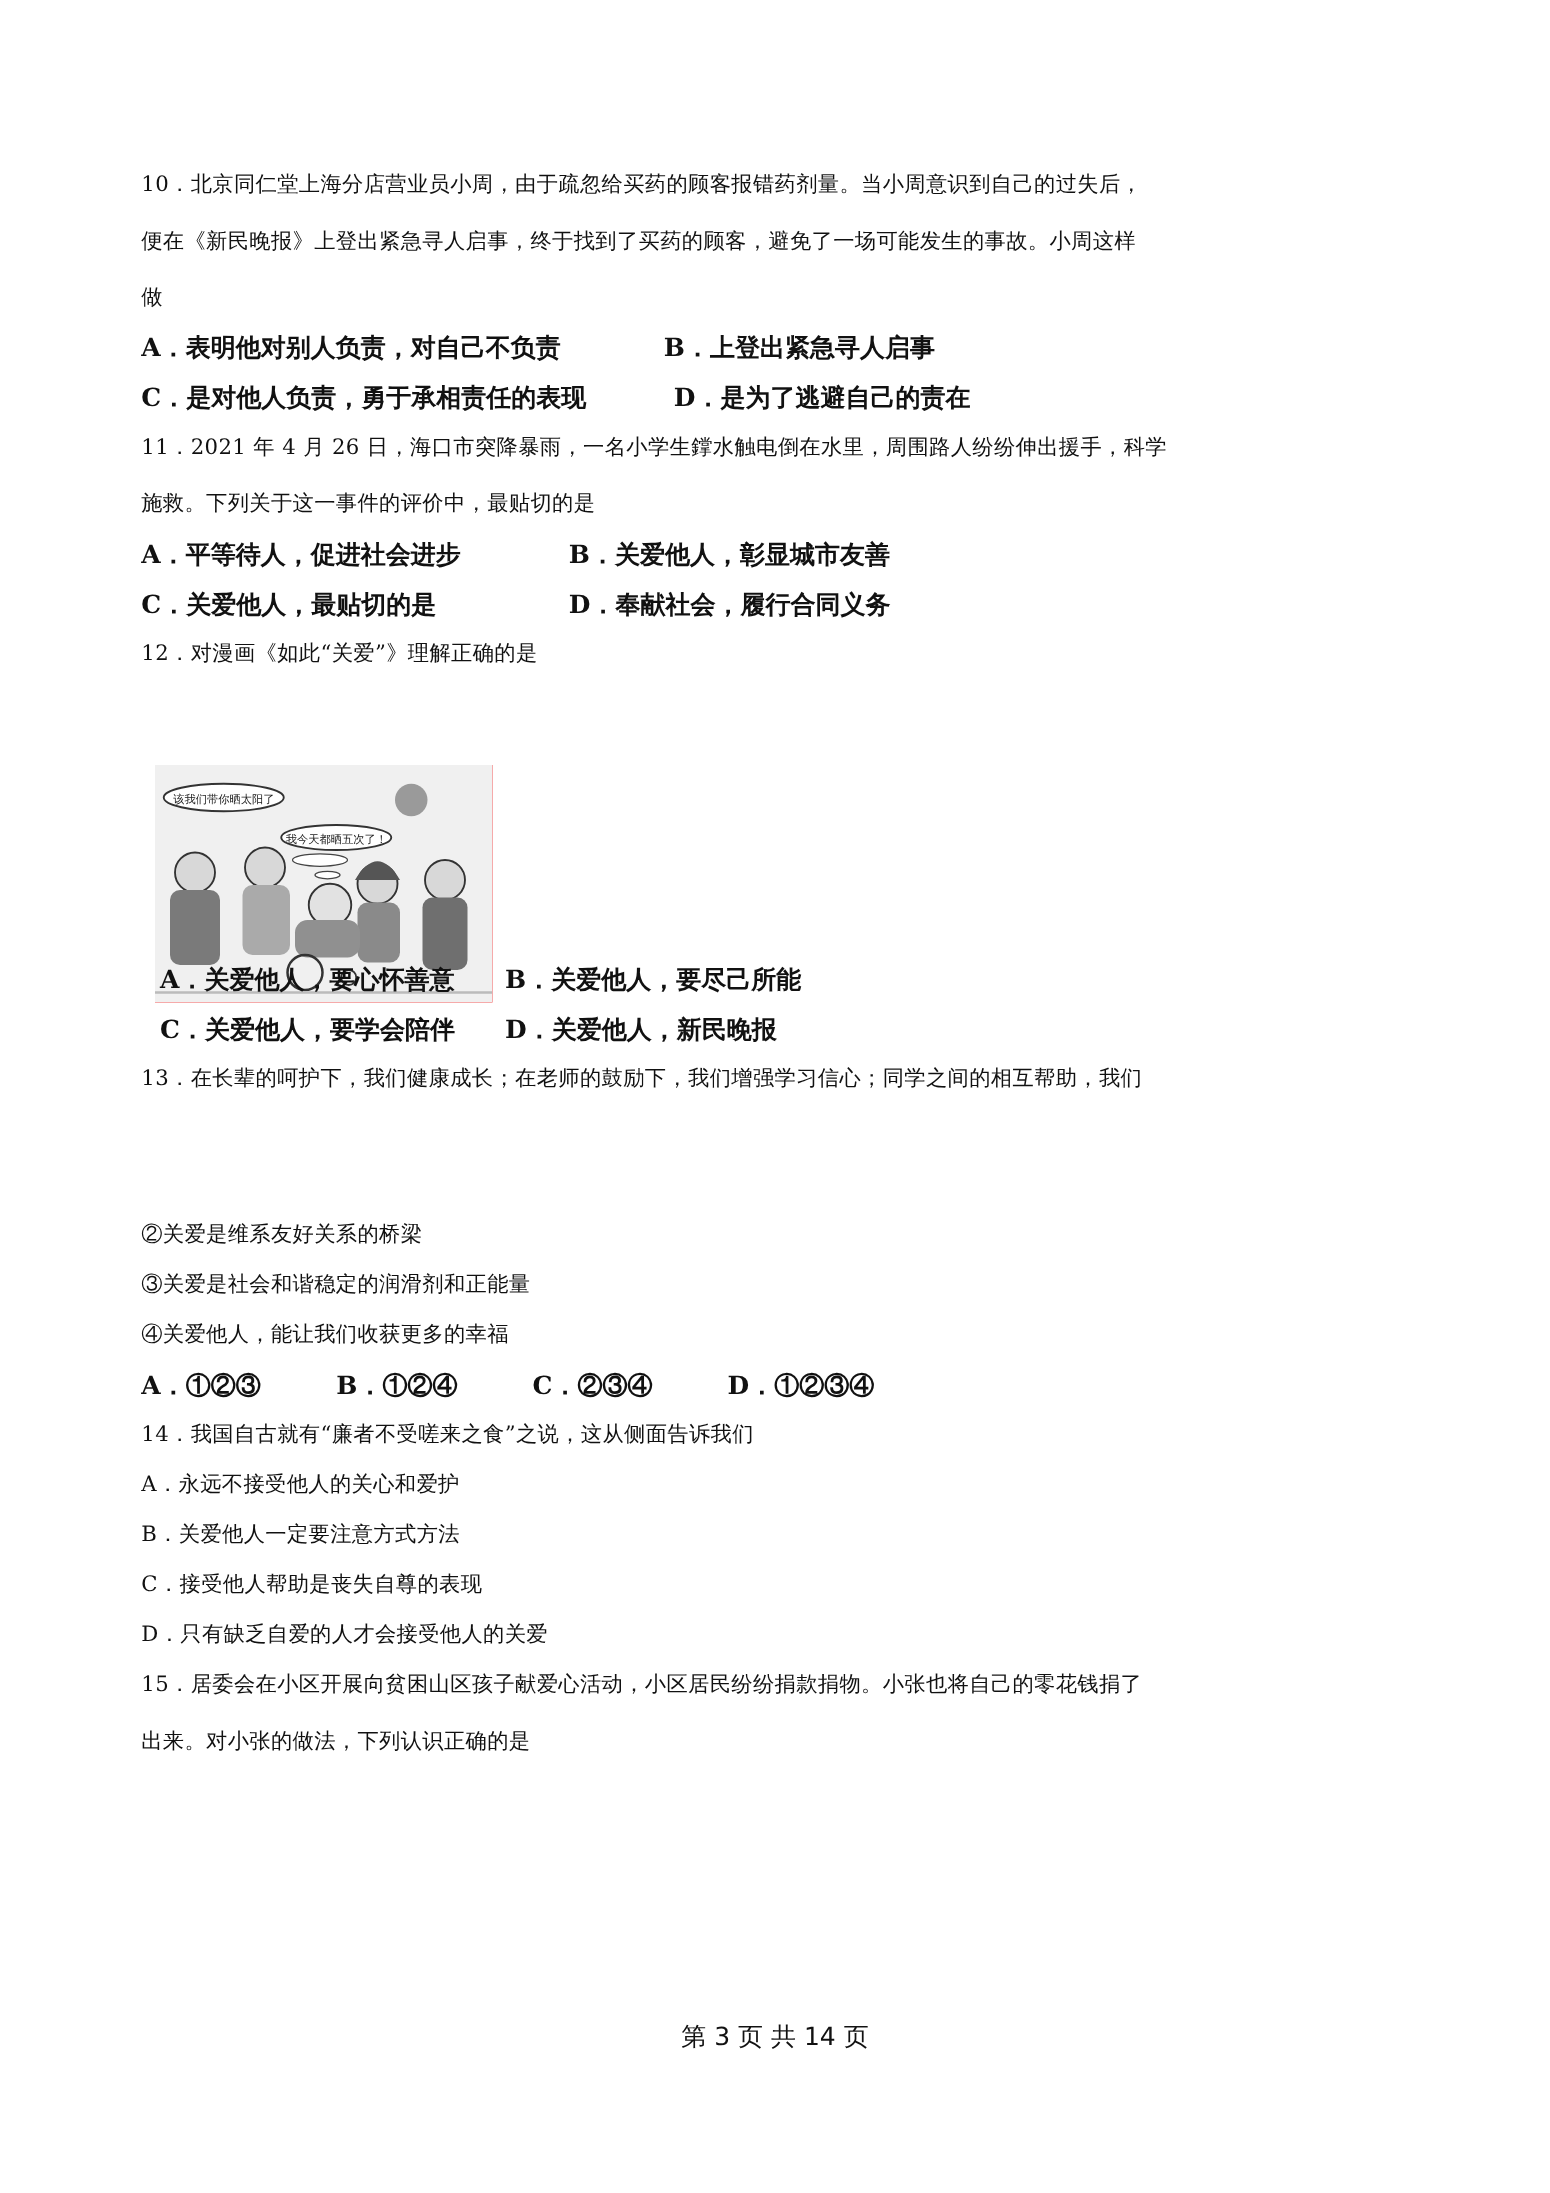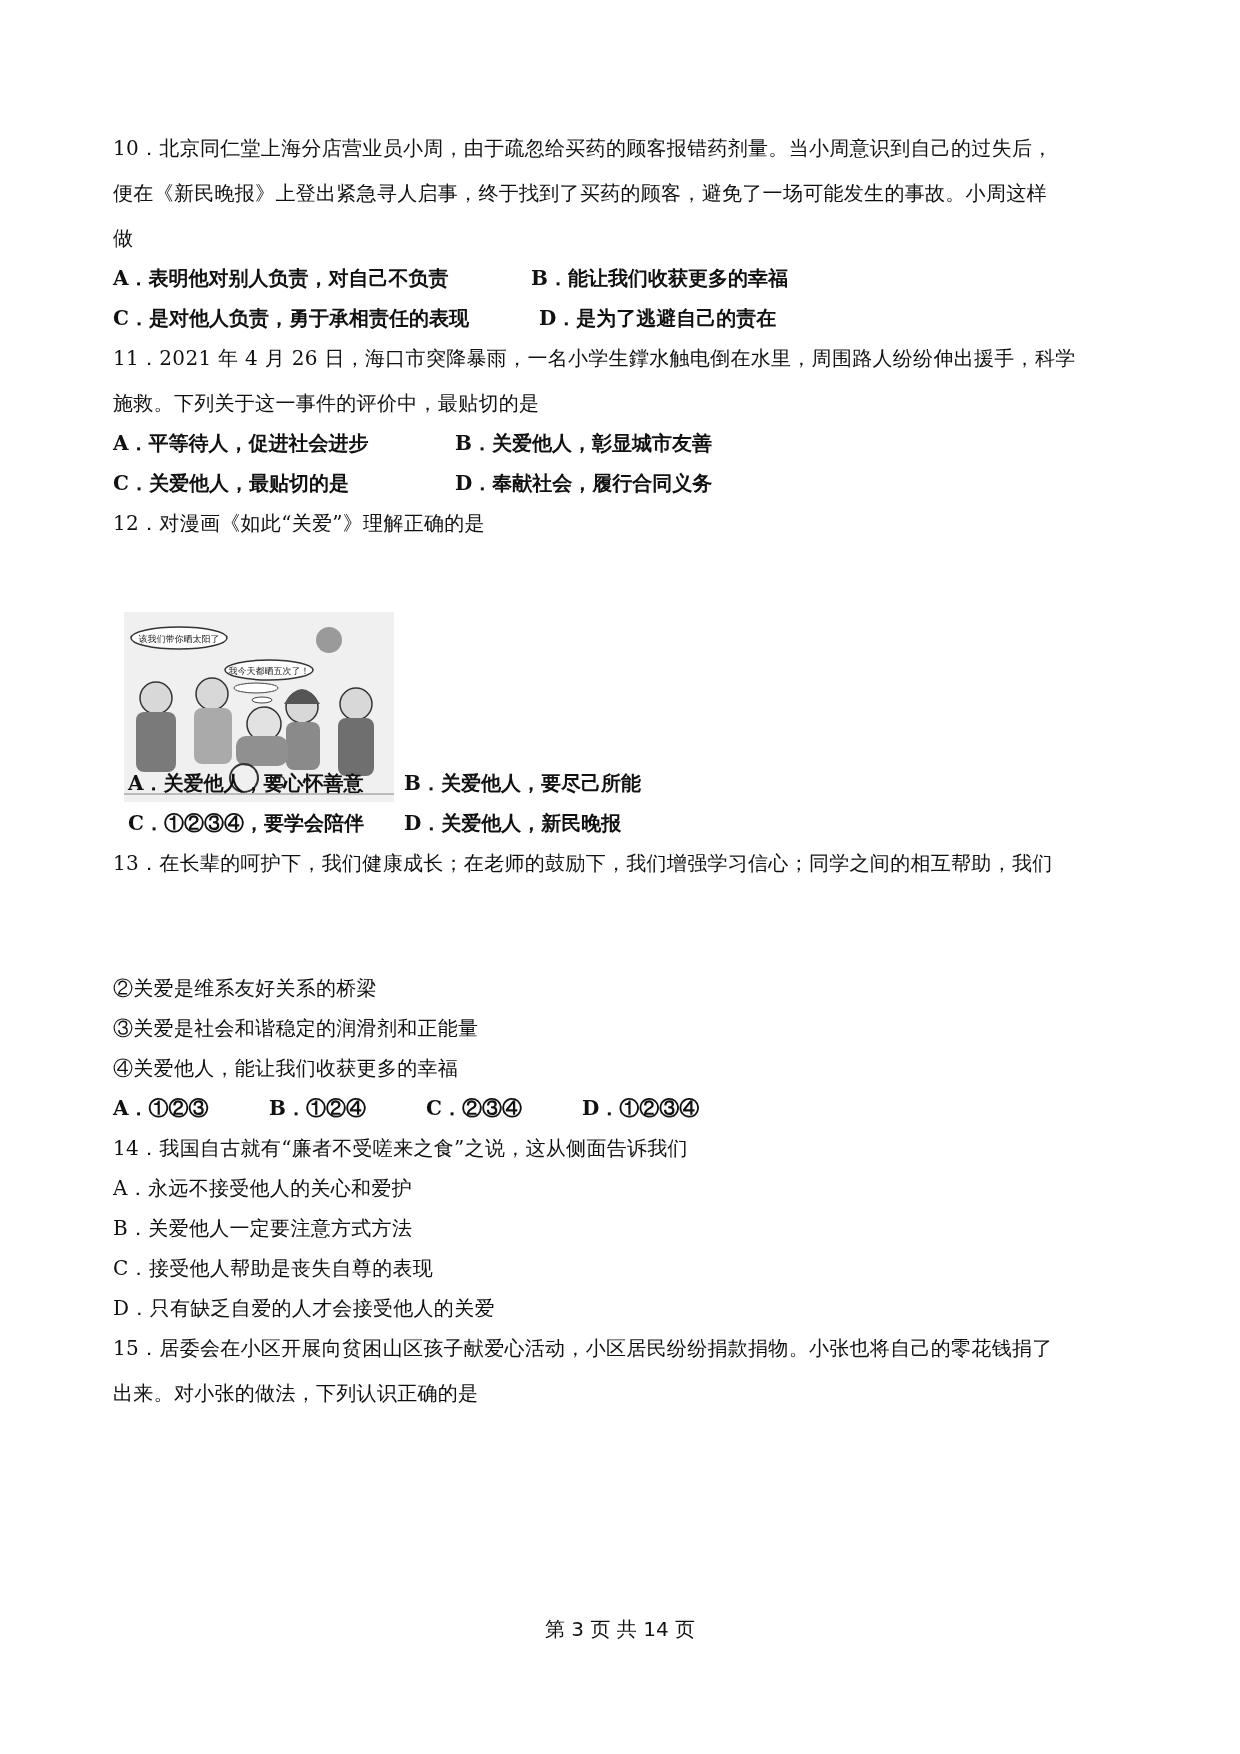--- a/index.html
+++ b/index.html
@@ -3,21 +3,21 @@
   <meta charset="utf-8">
   <style>
     html, body { margin: 0; padding: 0; background: #ffffff; }
     body {
       width: 1240px; height: 1754px; position: relative; overflow: hidden;
       font-family: "DejaVu Serif", "Liberation Serif", serif;
       color: #111111;
     }
     .page { position: absolute; left: 0; top: 0; width: 1240px; height: 1754px; }
     .line {
-      position: absolute; left: 113px; font-size: 20px; line-height: 24px;
+      position: absolute; left: 113px; font-size: 17px; line-height: 24px;
       white-space: nowrap; letter-spacing: 0.3px;
     }
     .opt-row { position: absolute; font-size: 20px; line-height: 24px; white-space: nowrap; }
     .opt { position: absolute; white-space: nowrap; font-weight: bold; }
     .cartoon {
       position: absolute; left: 124px; top: 612px; width: 270px; height: 190px;
       background: #ef4444; overflow: hidden;
     }
     .footer {
       position: absolute; top: 1617px; left: 0; width: 1240px; text-align: center;
@@ -27,21 +27,21 @@
 </head>
 <body>
 
 <div class="page">
 
   <div class="line" style="top:136px">10．北京同仁堂上海分店营业员小周，由于疏忽给买药的顾客报错药剂量。当小周意识到自己的过失后，</div>
   <div class="line" style="top:181px">便在《新民晚报》上登出紧急寻人启事，终于找到了买药的顾客，避免了一场可能发生的事故。小周这样</div>
   <div class="line" style="top:226px">做</div>
   <div class="opt-row" style="top:266px;left:113px">
     <span class="opt" style="left:0">A．表明他对别人负责，对自己不负责</span>
-    <span class="opt" style="left:418px">B．能让我们收获更多的幸福</span>
+    <span class="opt" style="left:418px">B．上登出紧急寻人启事</span>
   </div>
   <div class="opt-row" style="top:306px;left:113px">
     <span class="opt" style="left:0">C．是对他人负责，勇于承相责任的表现</span>
     <span class="opt" style="left:426px">D．是为了逃避自己的责在</span>
   </div>
 
   <div class="line" style="top:346px">11．2021 年 4 月 26 日，海口市突降暴雨，一名小学生鐣水触电倒在水里，周围路人纷纷伸出援手，科学</div>
   <div class="line" style="top:391px">施救。下列关于这一事件的评价中，最贴切的是</div>
   <div class="opt-row" style="top:431px;left:113px">
     <span class="opt" style="left:0">A．平等待人，促进社会进步</span>
@@ -81,21 +81,21 @@
       <circle cx="155" cy="170" r="6" fill="none" stroke="#333" stroke-width="1.5"></circle>
       <line x1="0" y1="182" x2="270" y2="182" stroke="#bbb" stroke-width="2"></line>
     </svg>
   </div>
 
   <div class="opt-row" style="top:771px;left:128px">
     <span class="opt" style="left:0">A．关爱他人，要心怀善意</span>
     <span class="opt" style="left:276px">B．关爱他人，要尽己所能</span>
   </div>
   <div class="opt-row" style="top:811px;left:128px">
-    <span class="opt" style="left:0">C．①②③④，要学会陪伴</span>
+    <span class="opt" style="left:0">C．关爱他人，要学会陪伴</span>
     <span class="opt" style="left:276px">D．关爱他人，新民晚报</span>
   </div>
 
   <div class="line" style="top:851px">13．在长辈的呵护下，我们健康成长；在老师的鼓励下，我们增强学习信心；同学之间的相互帮助，我们</div>
   <div class="line" style="top:976px">②关爱是维系友好关系的桥梁</div>
   <div class="line" style="top:1016px">③关爱是社会和谐稳定的润滑剂和正能量</div>
   <div class="line" style="top:1056px">④关爱他人，能让我们收获更多的幸福</div>
   <div class="opt-row" style="top:1096px;left:113px">
     <span class="opt" style="left:0">A．①②③</span>
     <span class="opt" style="left:156px">B．①②④</span>

